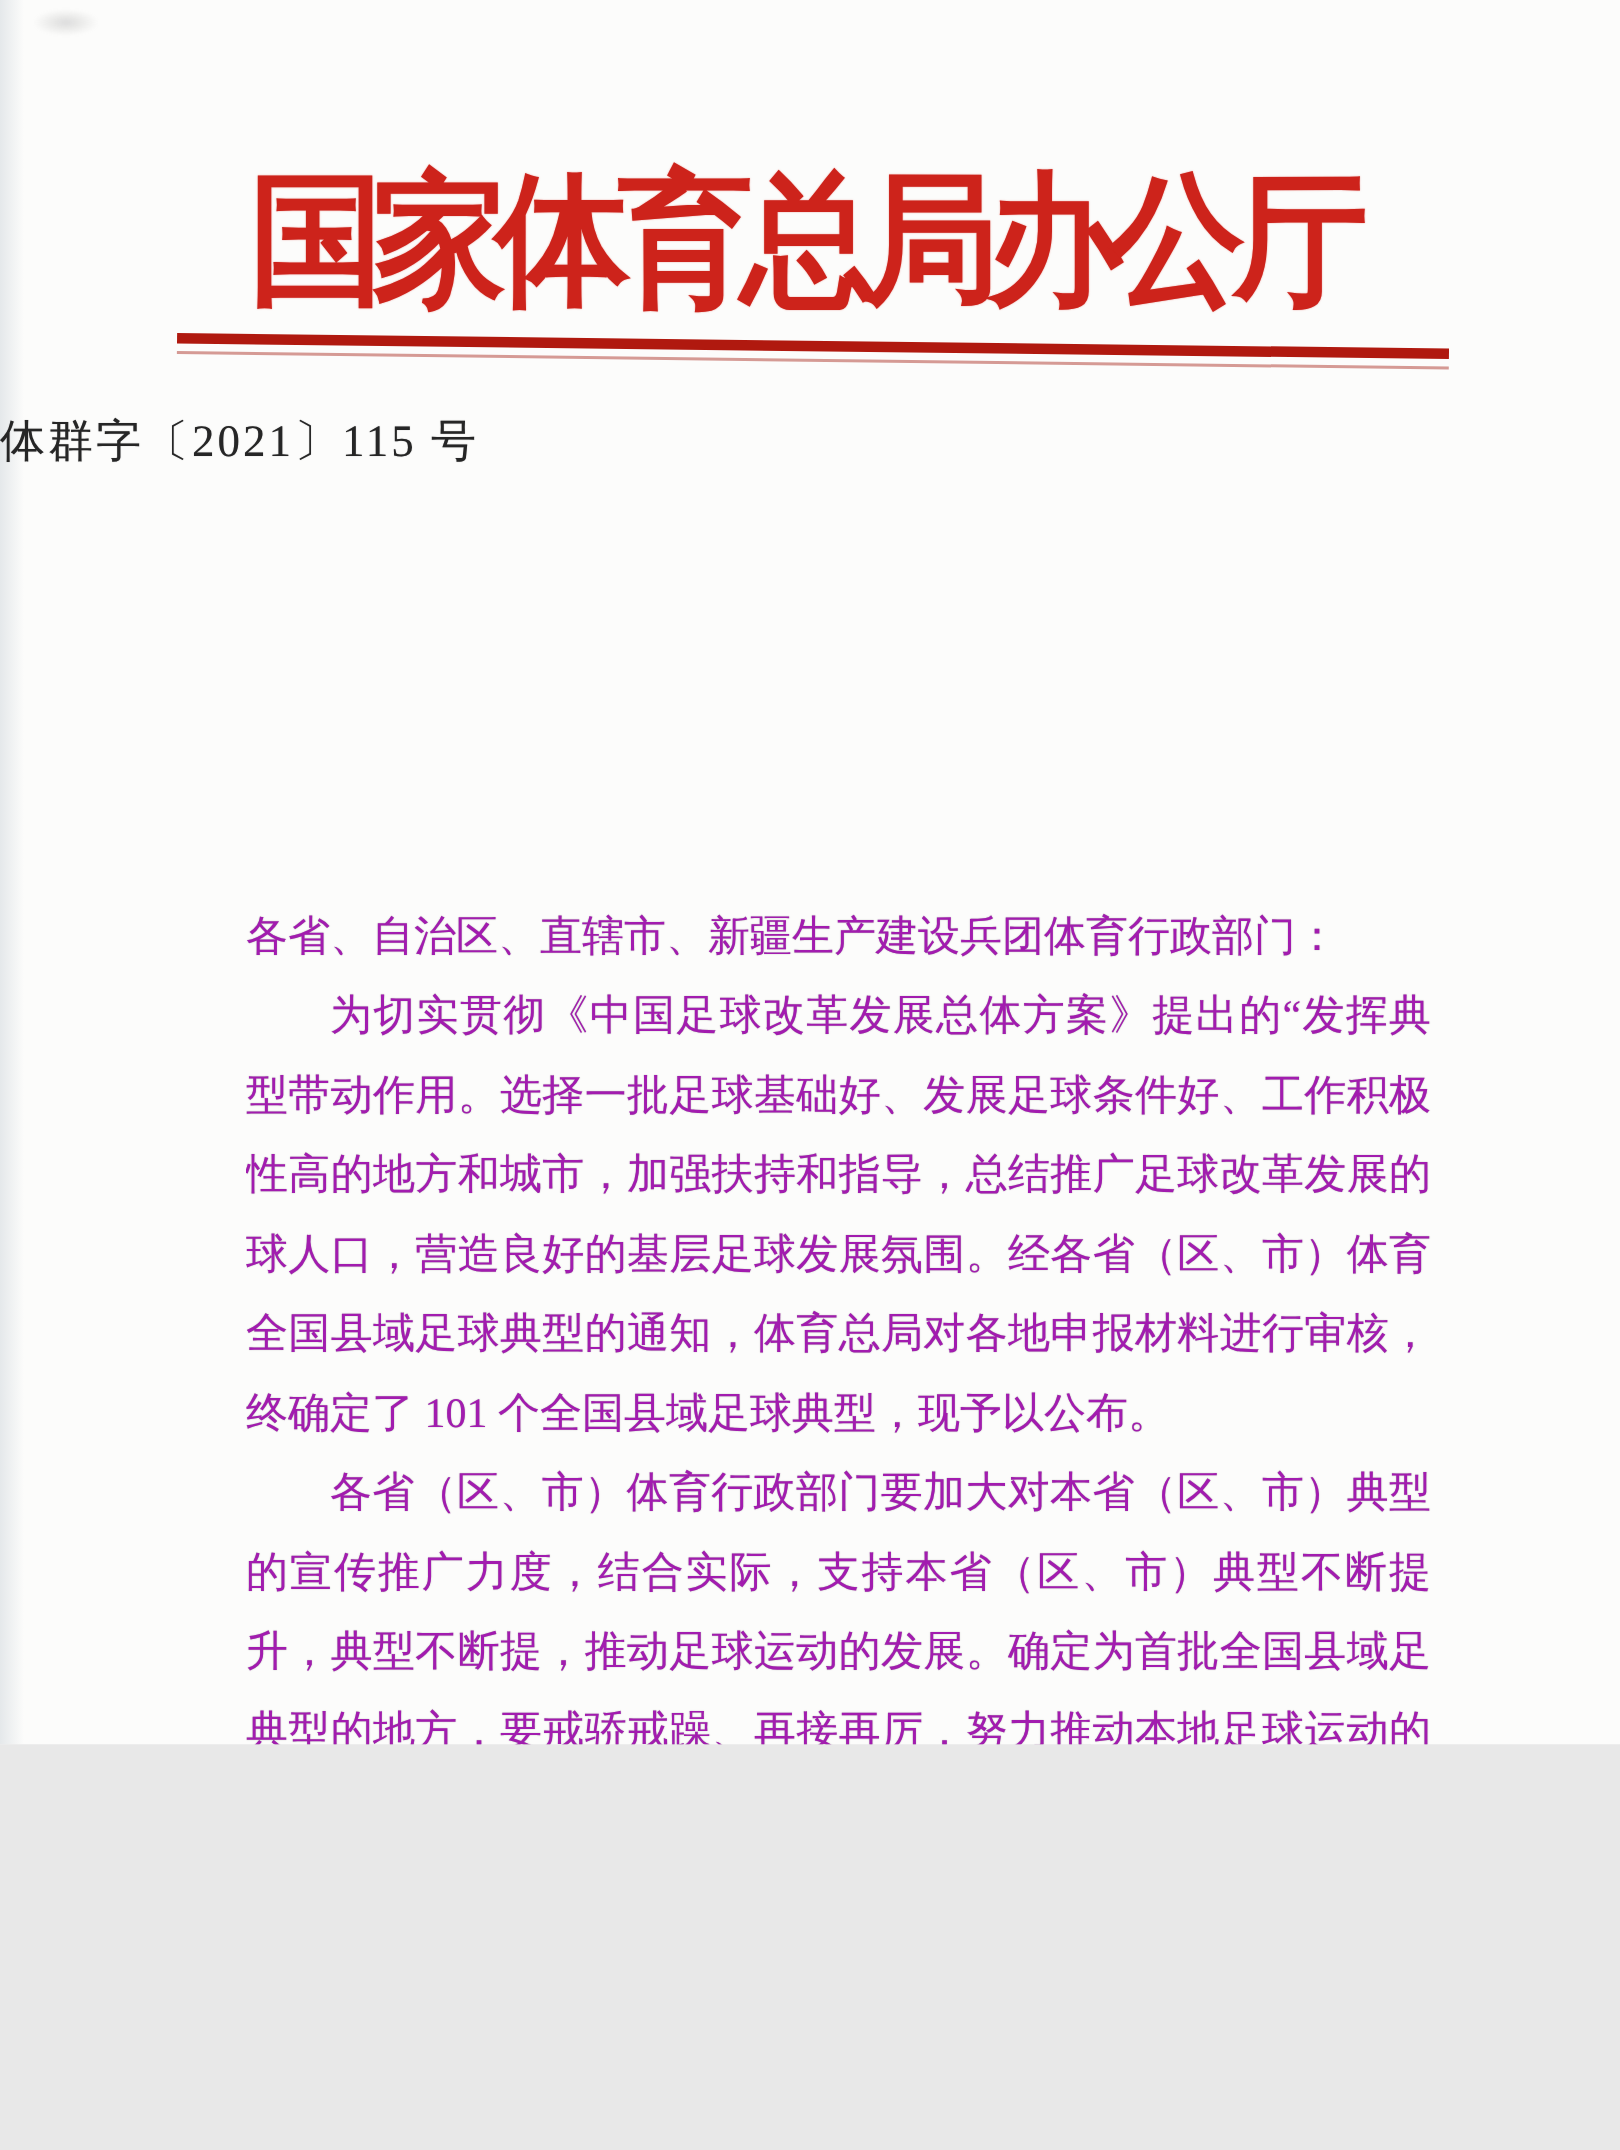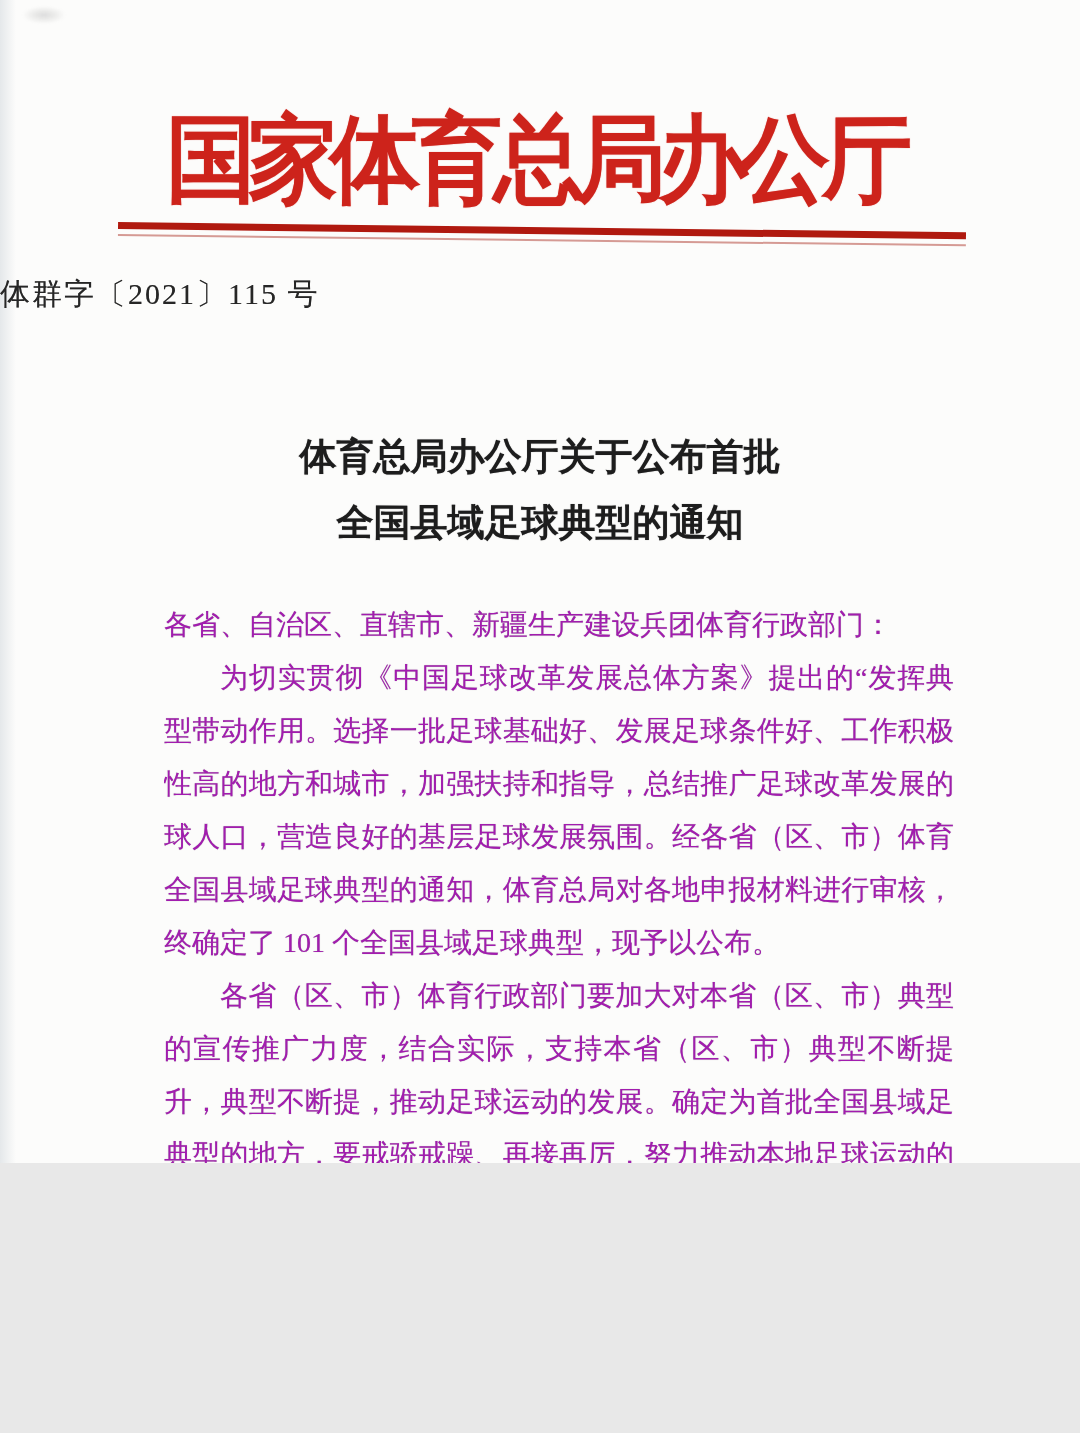--- a/index.html
+++ b/index.html
@@ -124,24 +124,20 @@
   <div class="agency">国家体育总局办公厅</div>
 
   <div class="rule-top">
     <div class="thick"></div>
     <div class="gapline"></div>
     <div class="thin"></div>
   </div>
 
   <div class="doc-number">体群字〔2021〕115 号</div>
 
-  <div class="title-block">
-    <div>体育总局办公厅关于公布首批</div>
-    <div>全国县域足球典型的通知</div>
-  </div>
 
   <div class="body-block">
     <div class="bline left">各省、自治区、直辖市、新疆生产建设兵团体育行政部门：</div>
     <div class="bline just indent">为切实贯彻《中国足球改革发展总体方案》提出的“发挥典</div>
     <div class="bline just">型带动作用。选择一批足球基础好、发展足球条件好、工作积极</div>
     <div class="bline just">性高的地方和城市，加强扶持和指导，总结推广足球改革发展的</div>
     <div class="bline just">球人口，营造良好的基层足球发展氛围。经各省（区、市）体育</div>
     <div class="bline just">全国县域足球典型的通知，体育总局对各地申报材料进行审核，最</div>
     <div class="bline left">终确定了 101 个全国县域足球典型，现予以公布。</div>
     <div class="bline just indent">各省（区、市）体育行政部门要加大对本省（区、市）典型</div>

